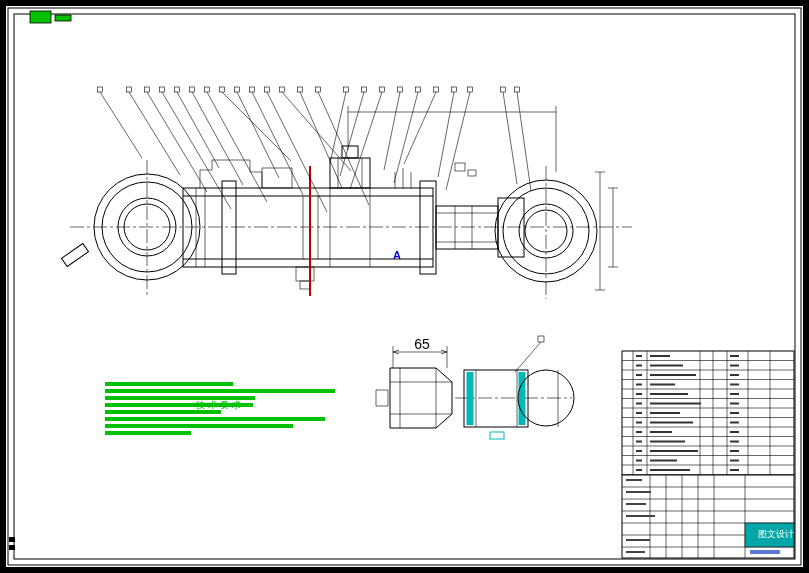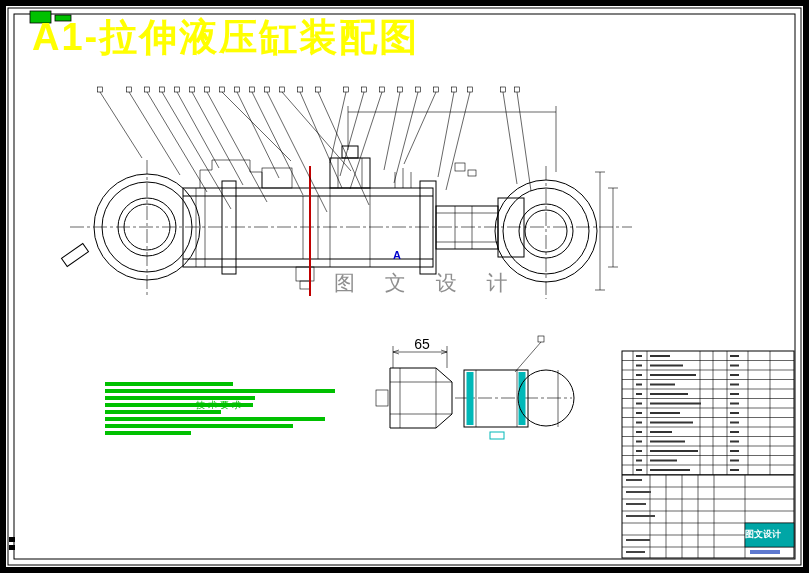--- a/index.html
+++ b/index.html
@@ -15,21 +15,21 @@
   .cyan-fill{fill:var(--cyan,#00b8b8);}
   .teal-fill{fill:var(--teal-cell,#00a6a6);}
   .overlay{position:absolute;white-space:nowrap;line-height:1;}
   .title{left:32px;top:18px;font-size:38px;font-weight:bold;letter-spacing:2px;
          color:var(--title-yellow,#ffff00);}
   .watermark{left:334px;top:272px;font-size:21px;letter-spacing:12px;
              color:var(--watermark-gray,#8f8f8f);}
   .dim65{left:398px;top:337px;width:48px;text-align:center;font-size:14px;color:#000;}
   .markA{left:393px;top:250px;font-size:11px;font-weight:bold;color:var(--blue,#0000cc);}
   .techreq{left:196px;top:366px;font-size:9px;letter-spacing:3px;color:var(--green,#00c000);margin-top:35px;}
-  .brand{left:745px;top:530px;width:49px;text-align:left;font-size:9px;font-weight:bold;color:#fff;}
+  .brand{left:745px;top:530px;width:49px;text-align:right;font-size:9px;font-weight:normal;color:#fff;}
 </style>
 </head>
 <body>
 
 <div id="screen">
 
   <svg id="cad" width="809" height="573" viewBox="0 0 809 573">
 
     <rect x="6" y="6" width="797" height="561" fill="#fff"></rect>
 
@@ -250,19 +250,17 @@
         <rect x="626" y="515" width="29" height="2" fill="#444"></rect>
         <rect x="626" y="539" width="24" height="2" fill="#444"></rect>
         <rect x="626" y="551" width="19" height="2" fill="#444"></rect>
         <rect x="745" y="523" width="49" height="24" class="teal-fill"></rect>
         <rect x="745" y="523" width="49" height="24" class="ln thin"></rect>
       </g>
 
     <rect x="750" y="550" width="30" height="4" fill="#4262c8" opacity="0.85"></rect>
   </svg>
 
-  <div class="overlay title">A1-拉伸液压缸装配图</div>
-  <div class="overlay watermark">图 文 设 计</div>
   <div class="overlay dim65">65</div>
   <div class="overlay markA">A</div>
   <div class="overlay techreq">技术要求</div>
   <div class="overlay brand">图文设计</div>
 </div>
 
 </body></html>

